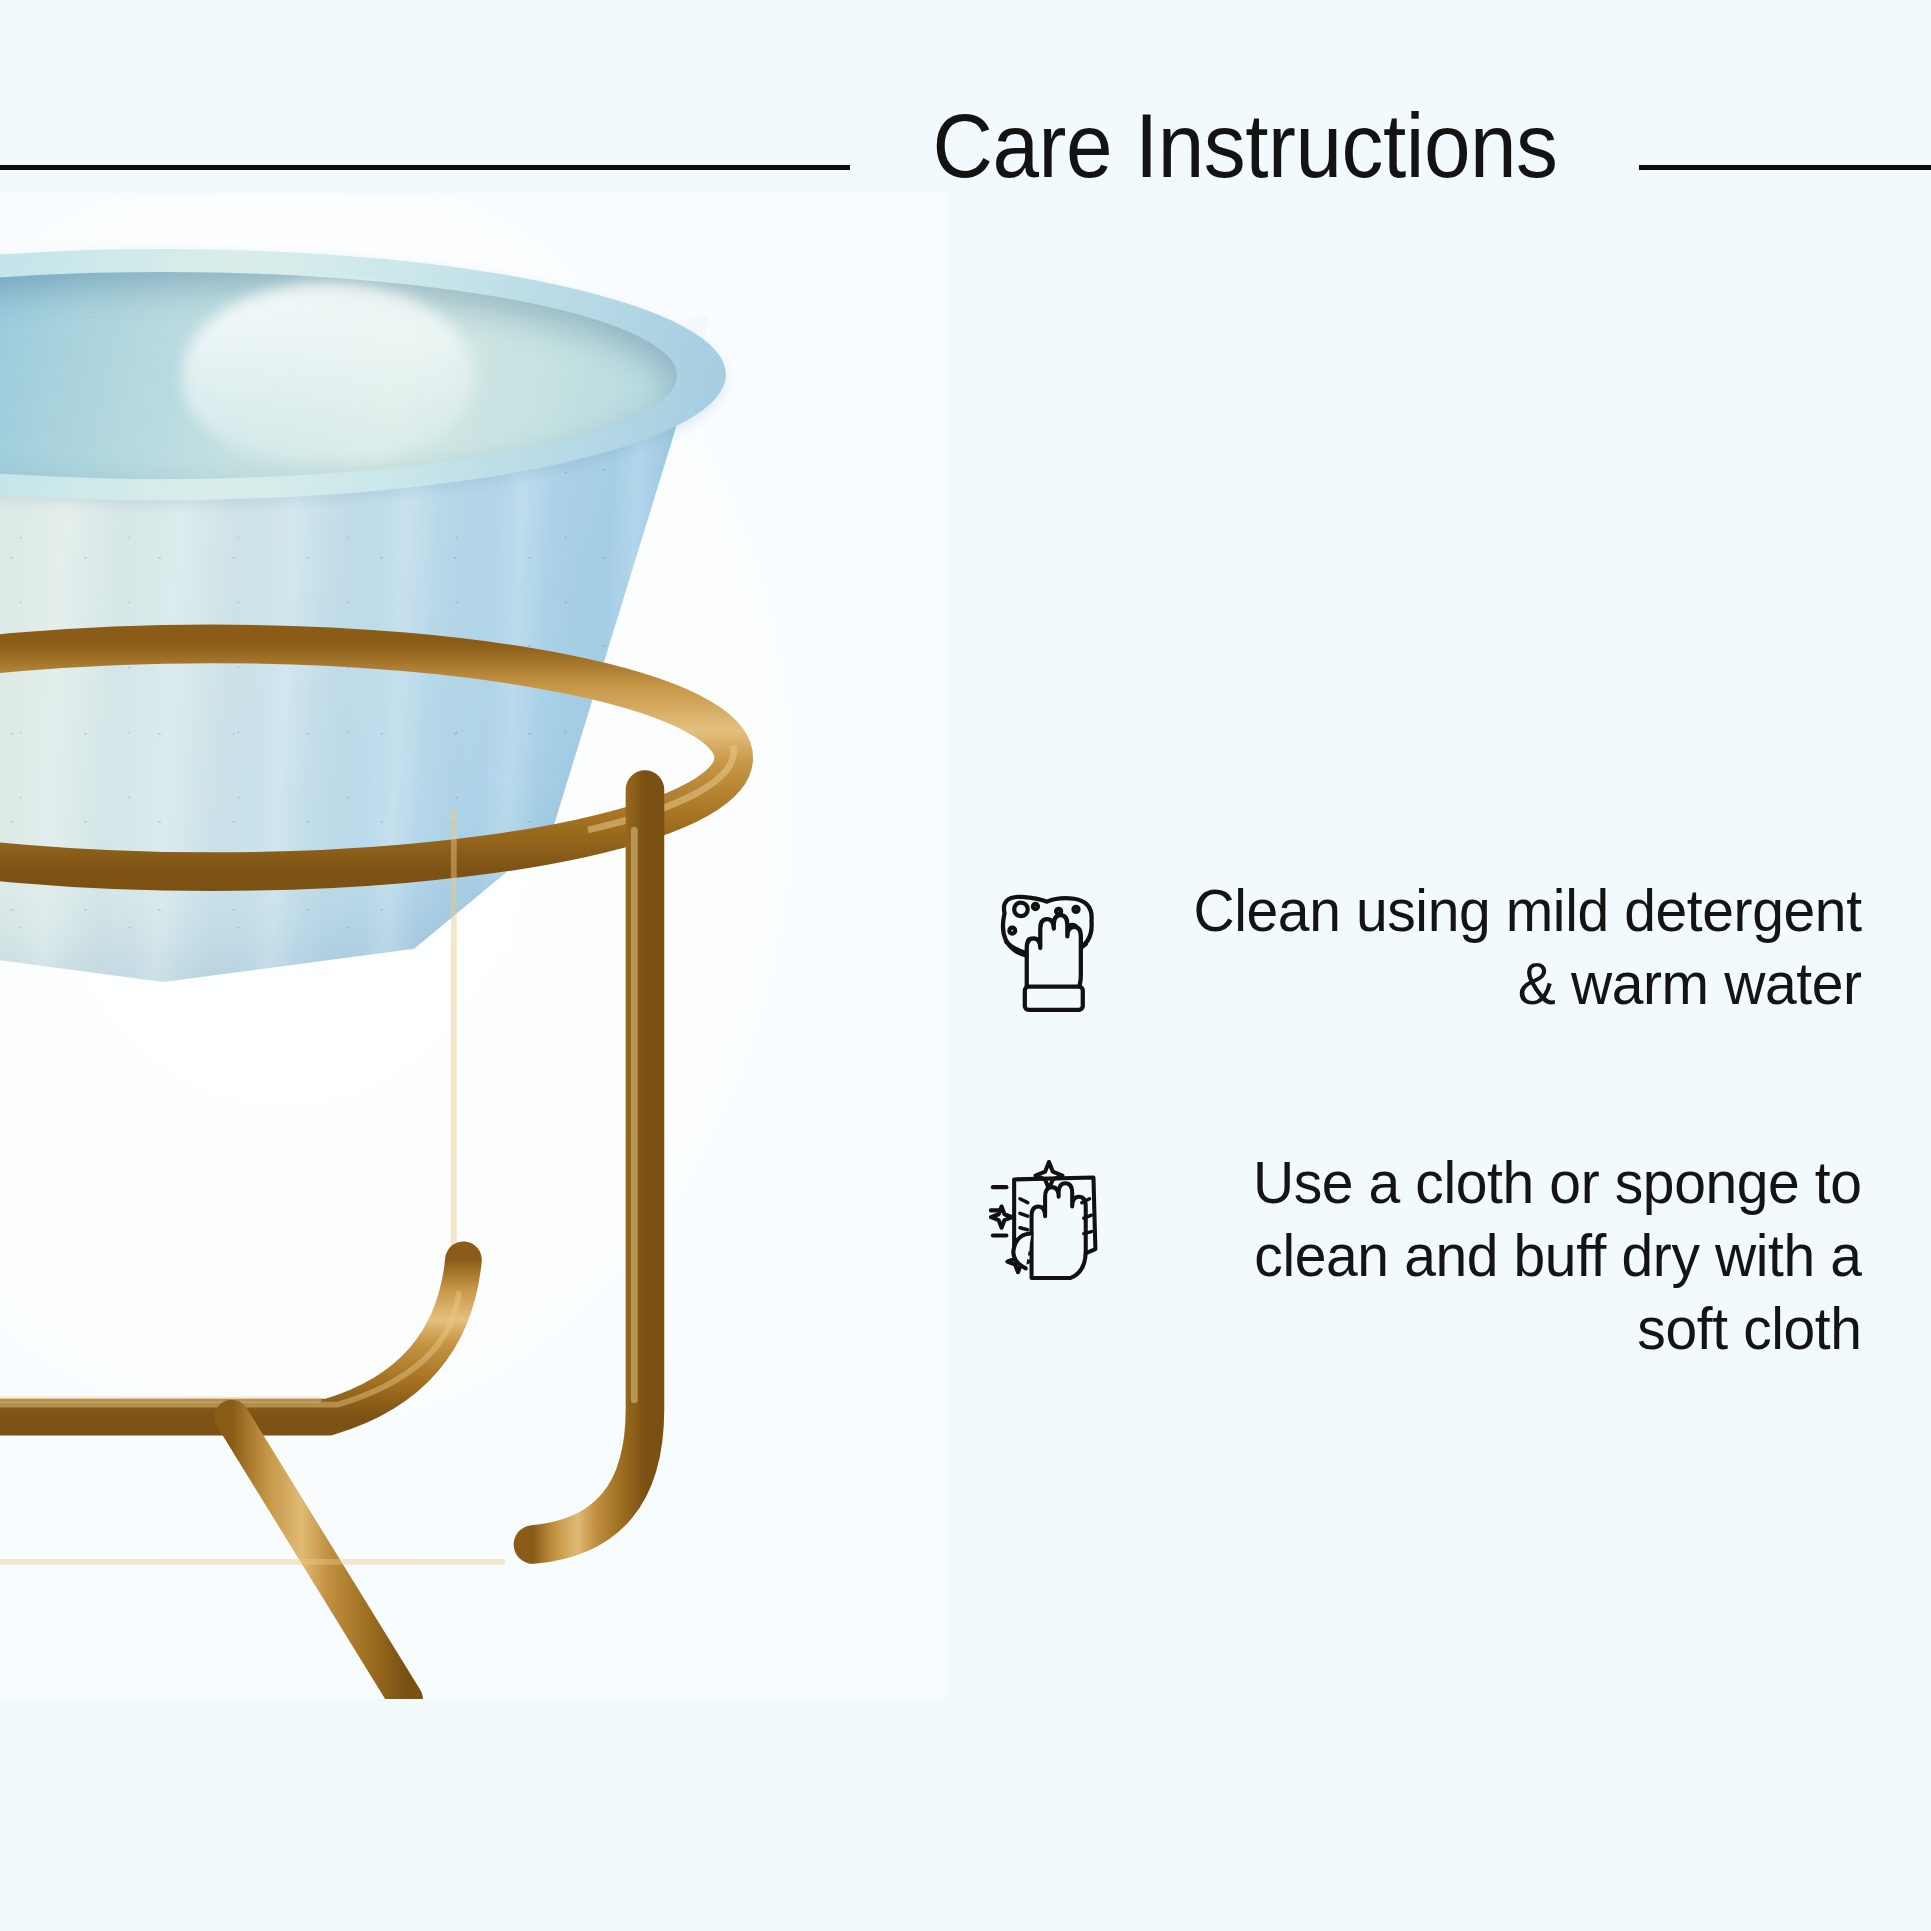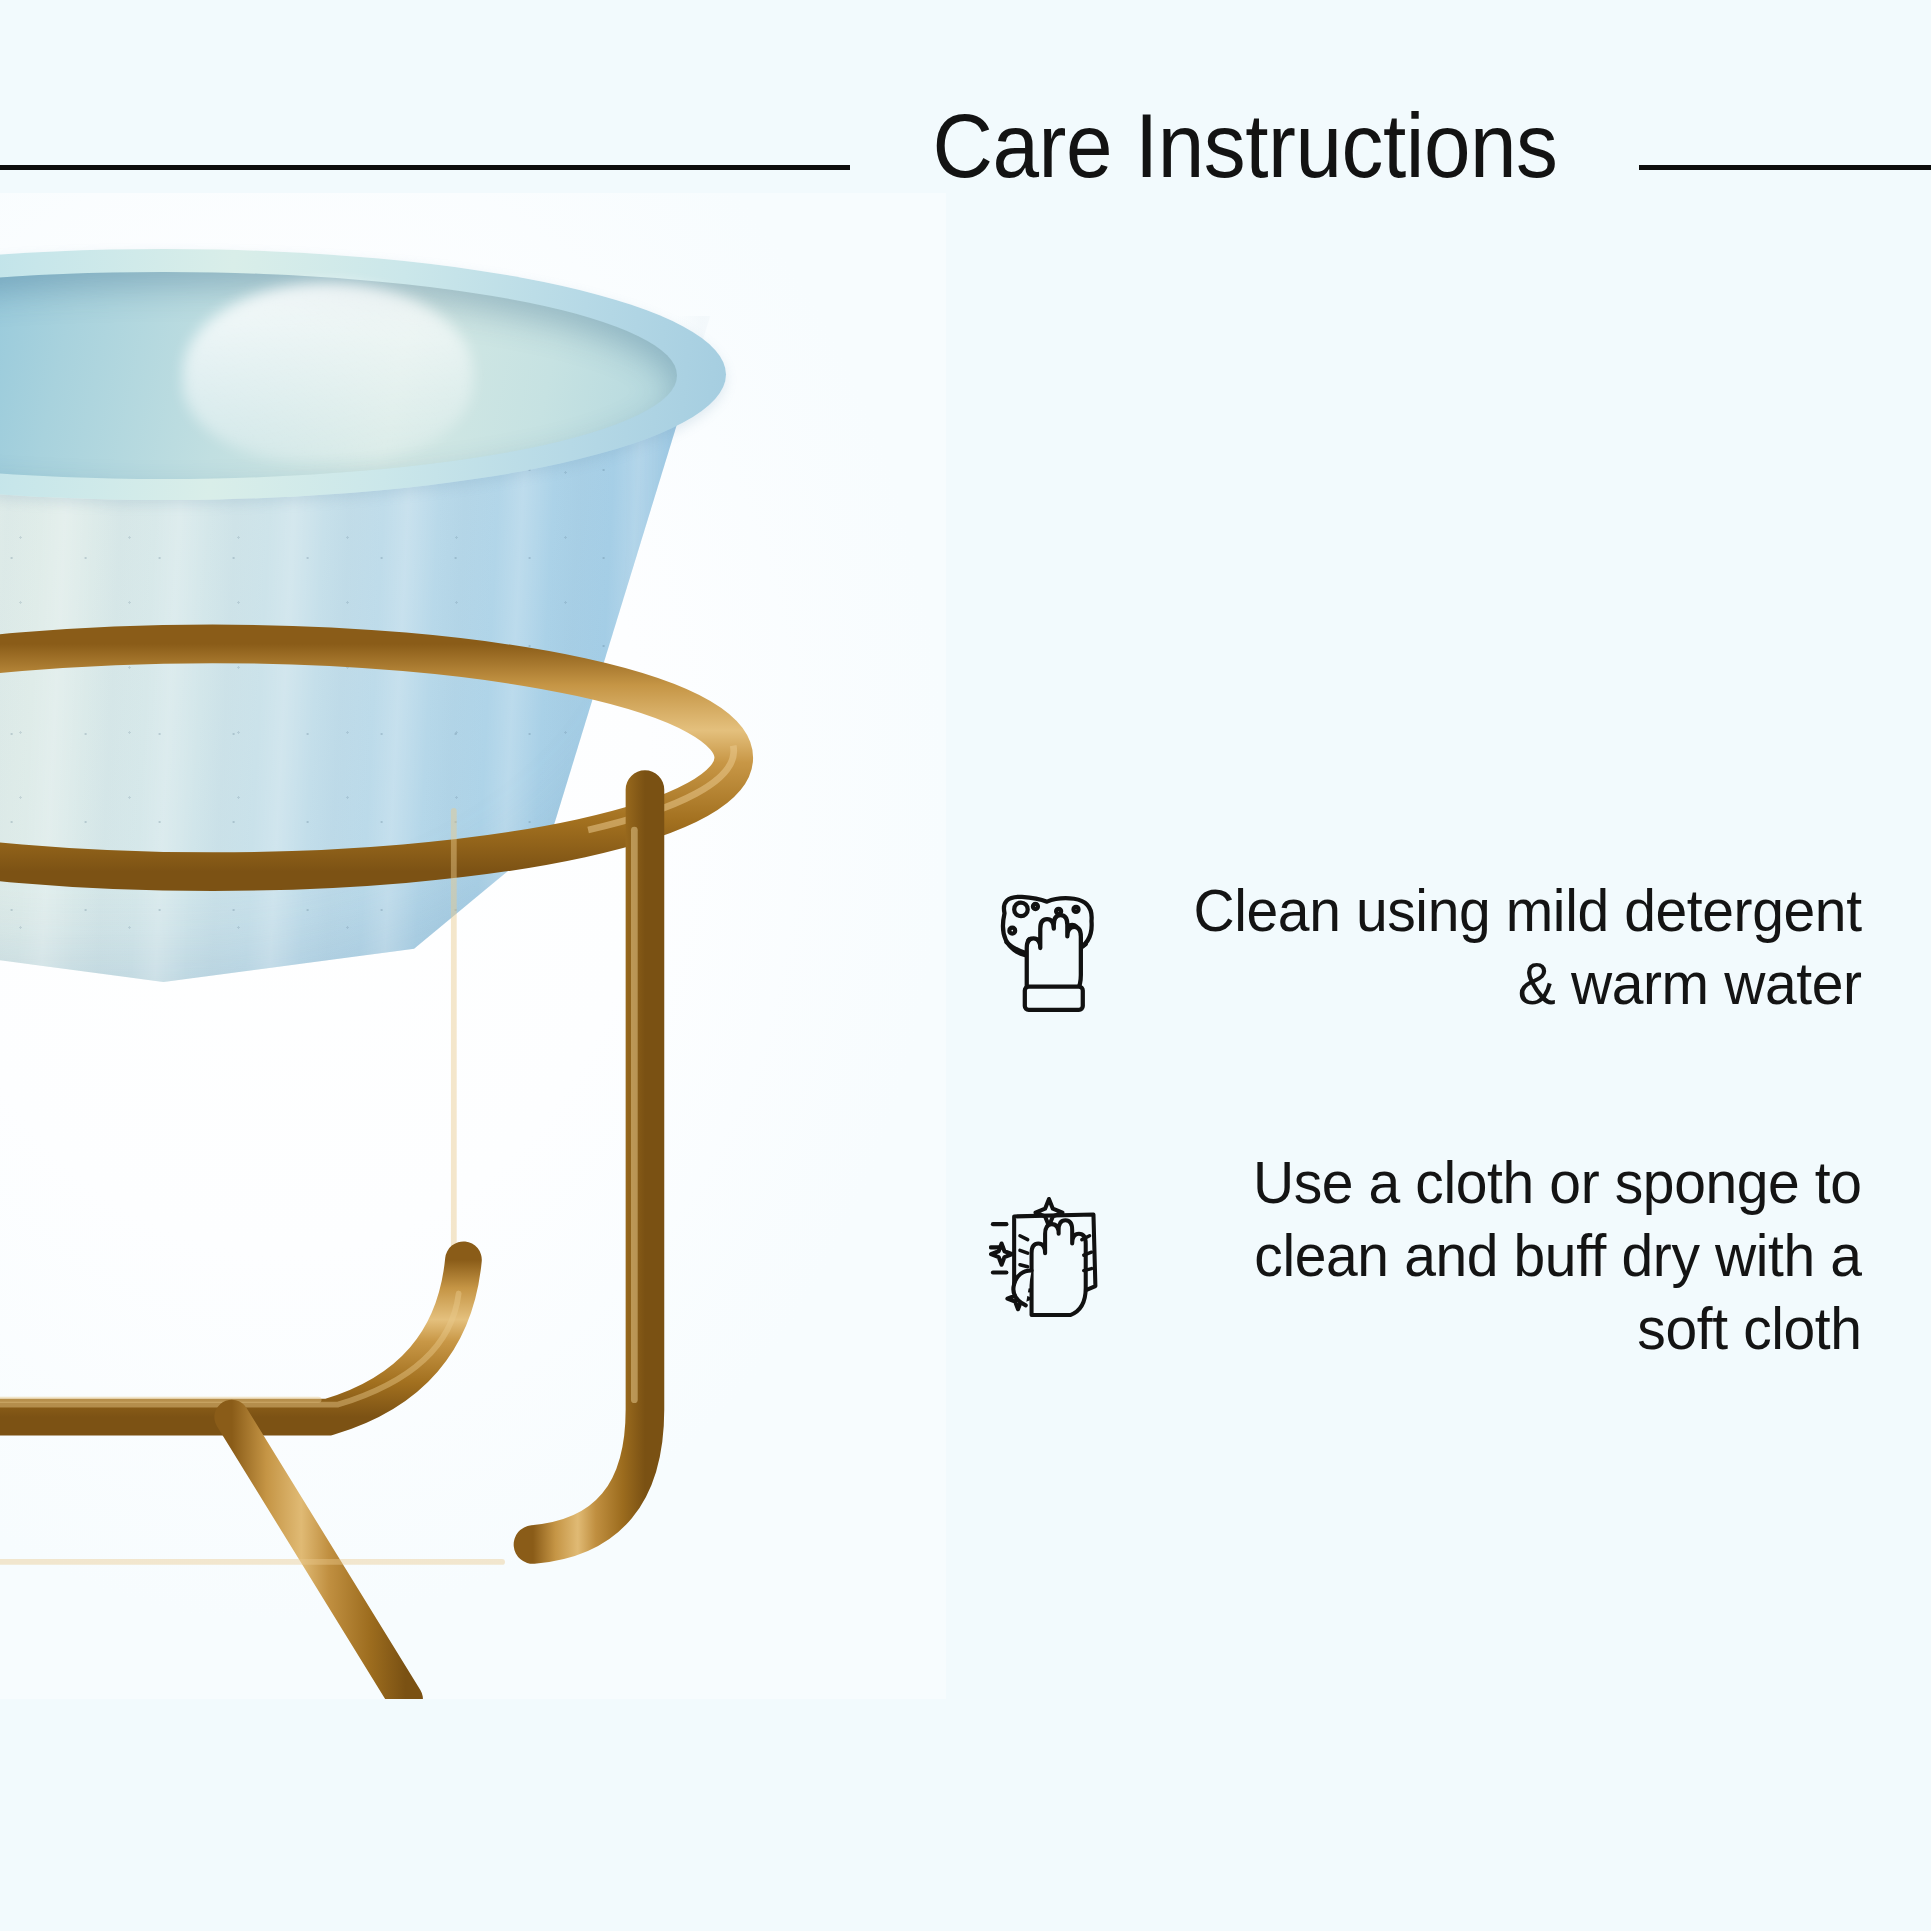--- a/index.html
+++ b/index.html
@@ -110,21 +110,21 @@
   }
 
   
   #stand { position:absolute; left:-444px; top:0; width:1255px; height:1506px; }
   #stand svg { position:absolute; left:0; top:0; }
 
   
   #instructions {
     position:absolute; left:985px; top:874px; width:927px;
   }
-  .row { display:flex; align-items:center; }
+  .row { display:flex; align-items:flex-start; }
   #row-1 { margin-bottom:126px; }
   .row-icon {
     flex:0 0 auto; width:126px; height:145px;
     display:flex; align-items:flex-start; justify-content:center;
     padding-top:11.6px;
   }
   .row-text {
     flex:1 1 auto;
     text-align:right;
     font-family:"Liberation Sans", sans-serif;

